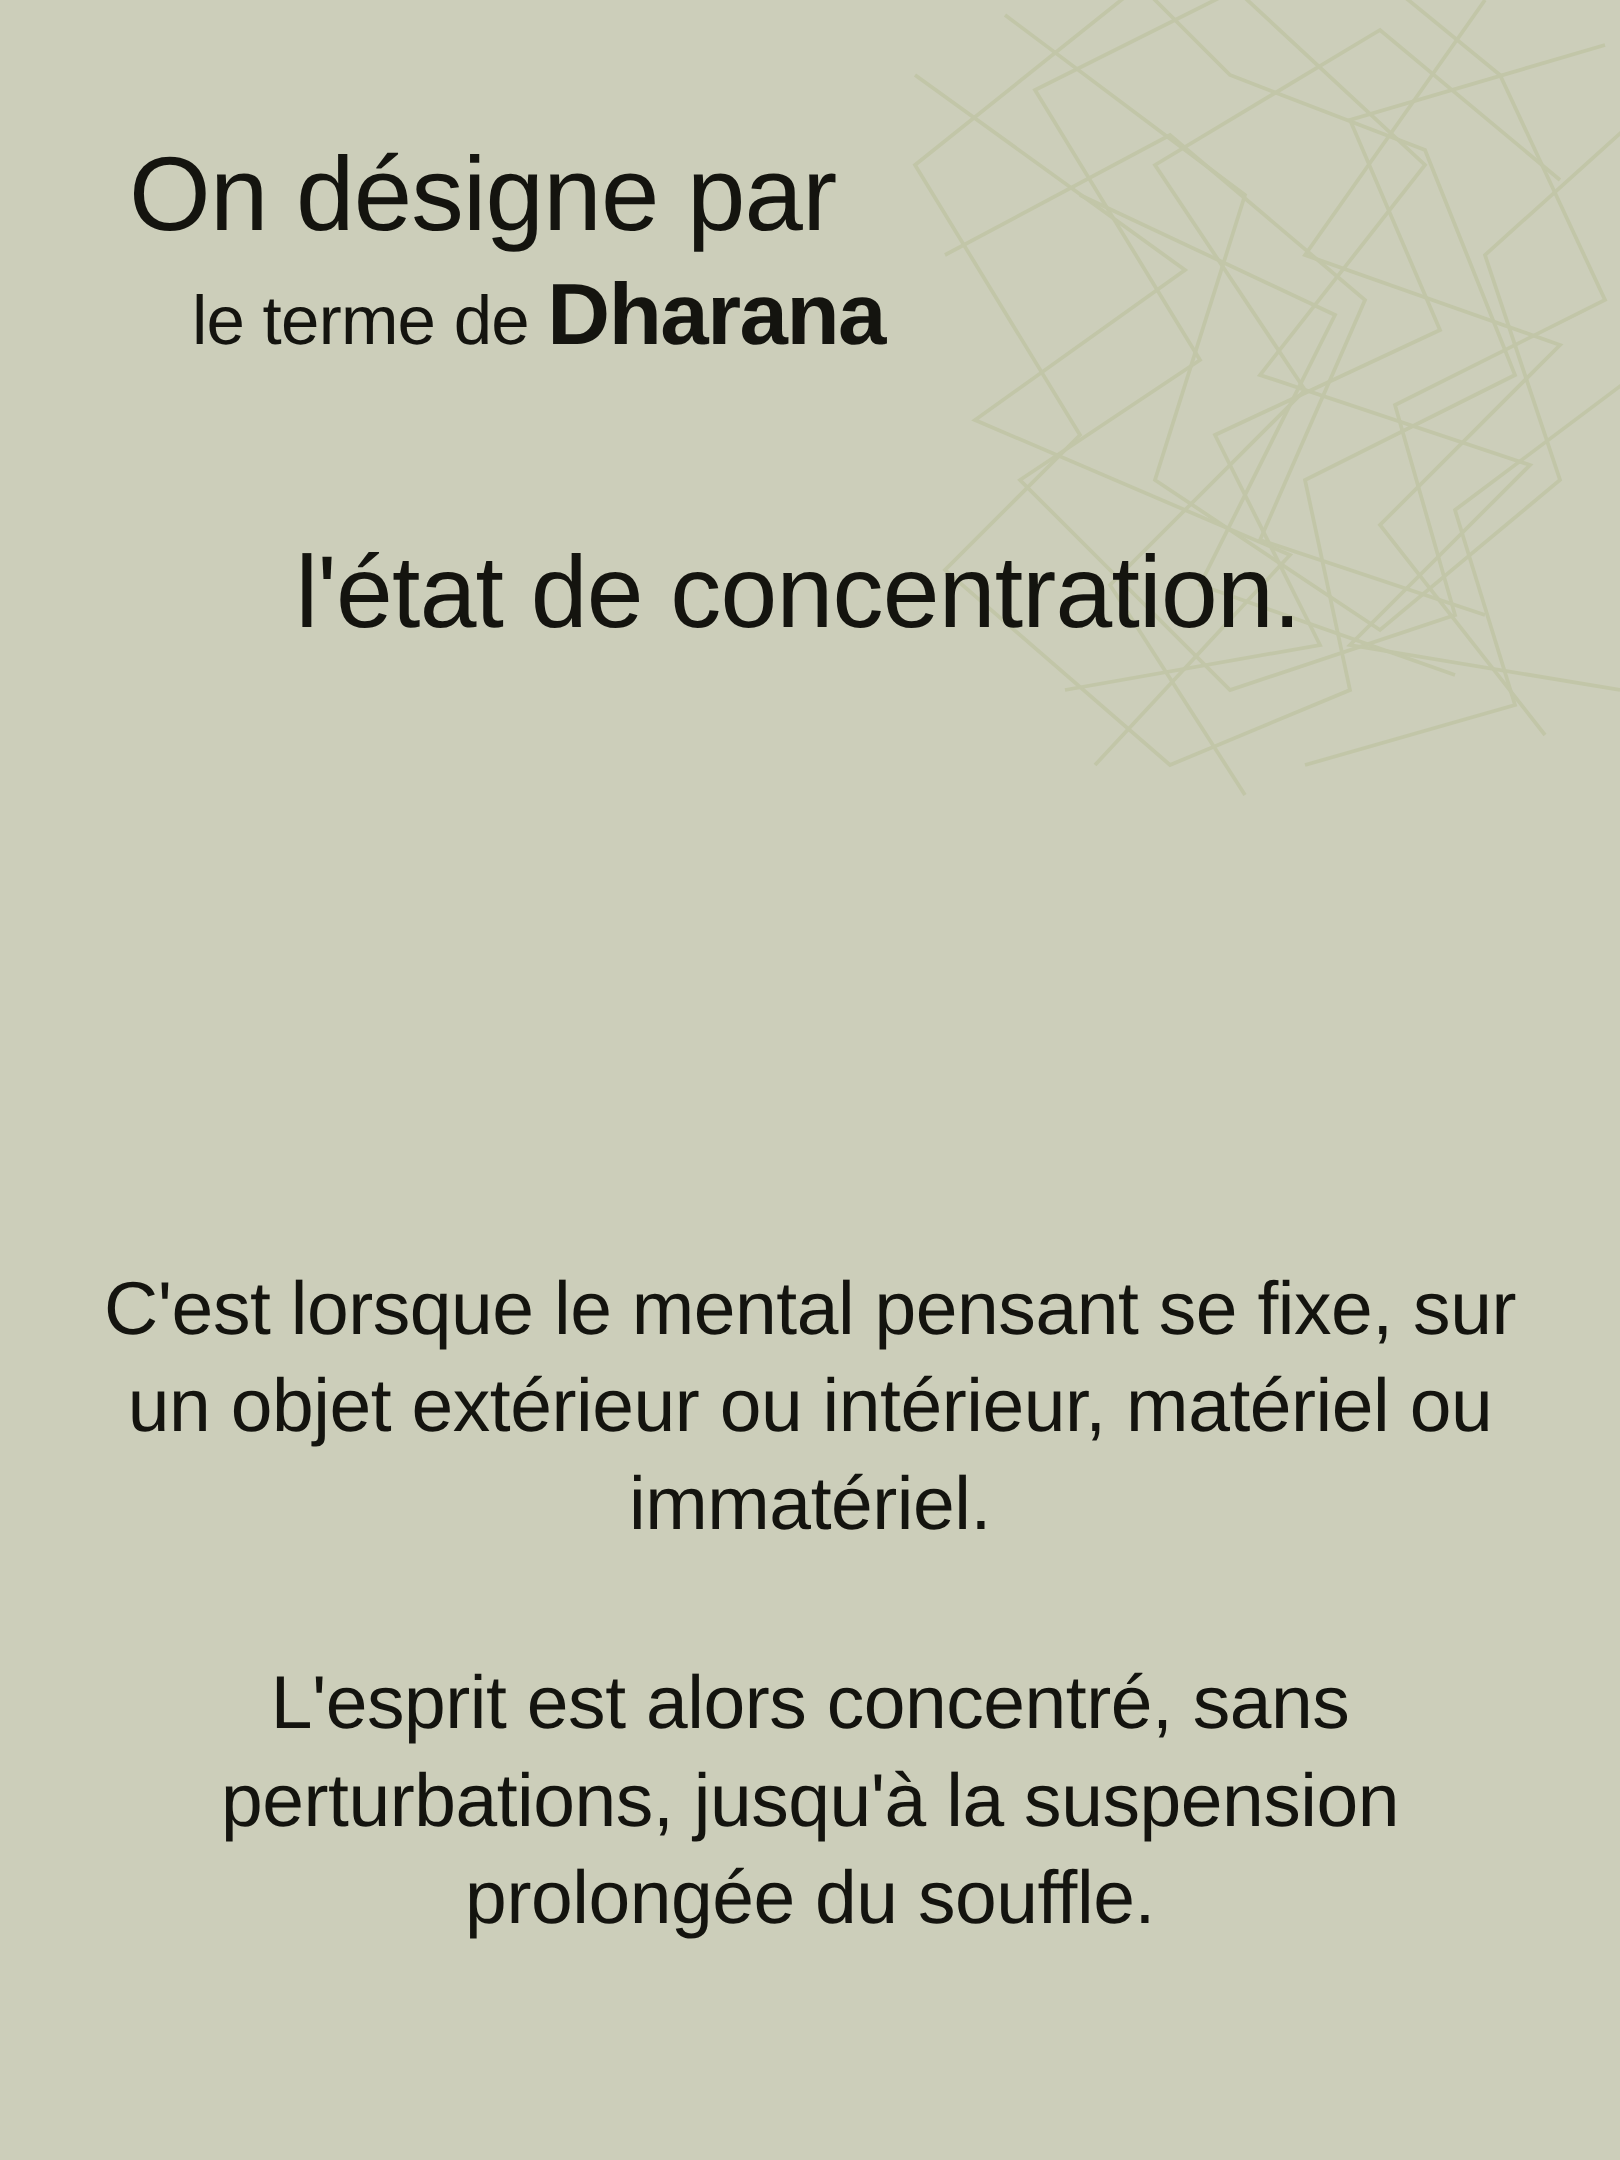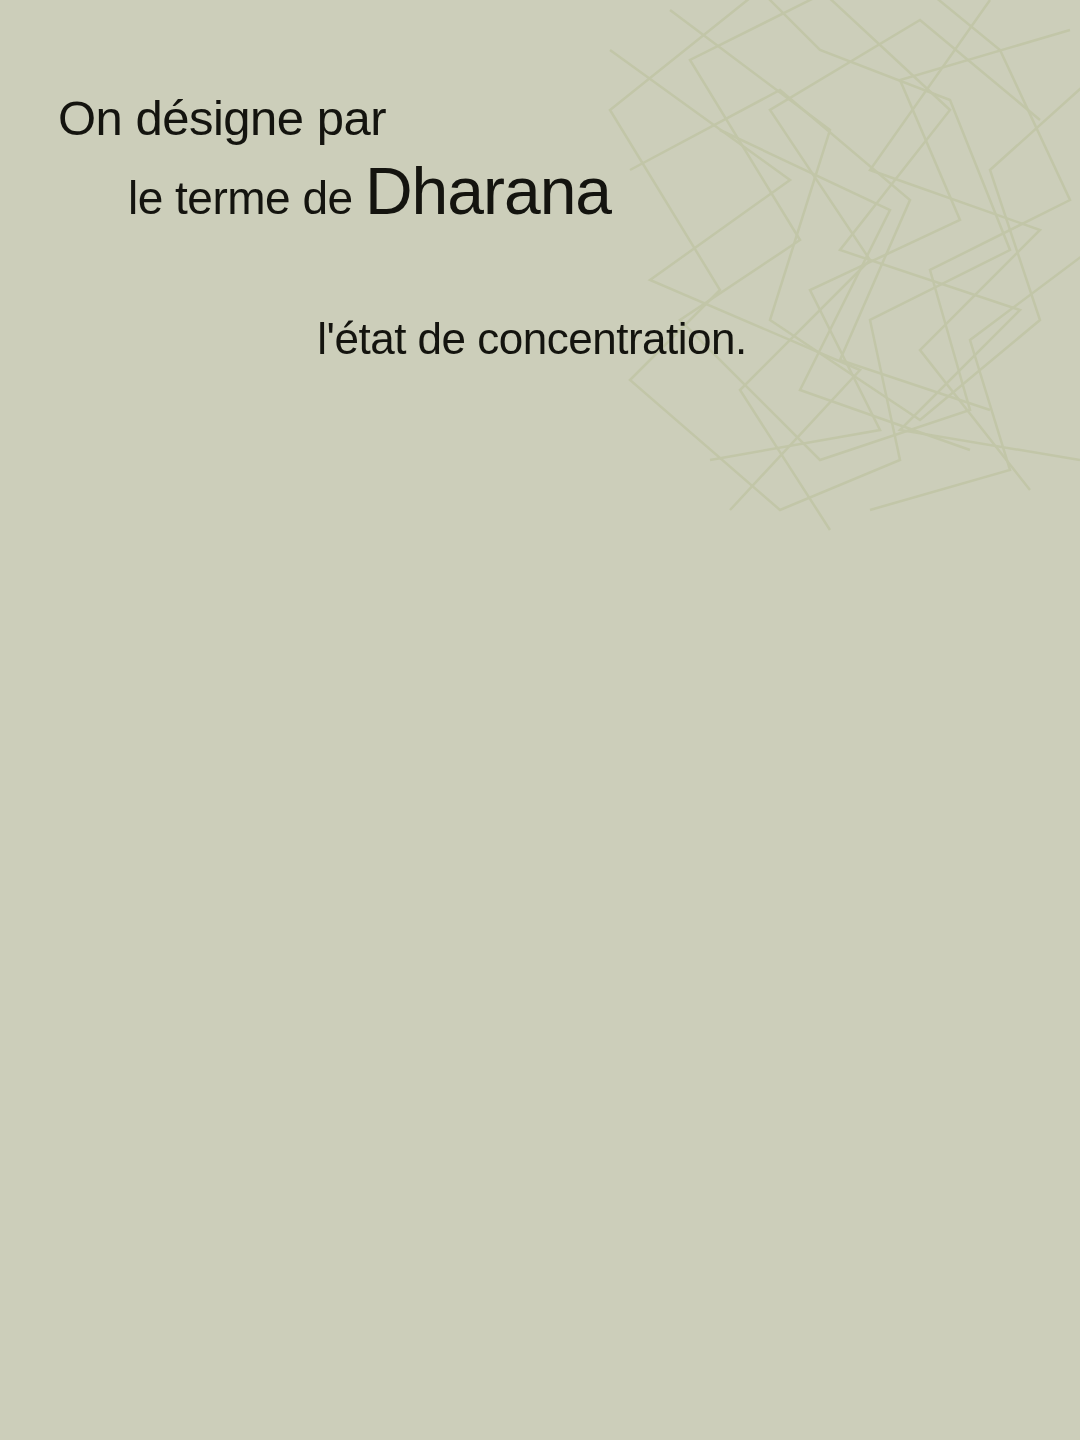--- a/index.html
+++ b/index.html
@@ -39,48 +39,48 @@
   }
 
   
   .headline {
     position: absolute;
     left: 0;
     top: 92px;
     width: 1080px;
   }
   .line1 {
-    font-size: 49px;
+    font-size: 70px;
     font-weight: 400;
     letter-spacing: -0.5px;
     line-height: 1.08;
-    padding-left: 58px;
+    padding-left: 86px;
   }
   .line2 {
     line-height: 1.05;
     padding-left: 128px;
     margin-top: 12px;
     white-space: nowrap;
   }
   .line2 .small {
     font-size: 46px;
     font-weight: 400;
     letter-spacing: -0.5px;
   }
   .line2 .big {
-    font-size: 66px;
-    font-weight: 400;
+    font-size: 58px;
+    font-weight: 700;
     letter-spacing: -1px;
   }
   .line3 {
-    font-size: 44px;
+    font-size: 68px;
     font-weight: 400;
     letter-spacing: -0.5px;
     text-align: center;
-    margin-top: 88px;
+    margin-top: 116px;
     padding-right: 16px;
   }
 
   
   .body-block {
     position: absolute;
     left: 60px;
     top: 790px;
     width: 960px;
     text-align: center;
@@ -117,14 +117,18 @@
   </div>
 
   <div class="headline">
     <div class="line1">On désigne par</div>
     <div class="line2">
       <span class="small">le terme de </span><span class="big">Dharana</span>
     </div>
     <div class="line3">l'état de concentration.</div>
   </div>
 
+  <div class="body-block">
+    <p class="para">C'est lorsque le mental pensant se fixe, sur un objet extérieur ou intérieur, matériel ou immatériel.</p>
+    <p class="para">L'esprit est alors concentré, sans perturbations, jusqu'à la suspension prolongée du souffle.</p>
+  </div>
 
 </div>
 
 </body></html>

